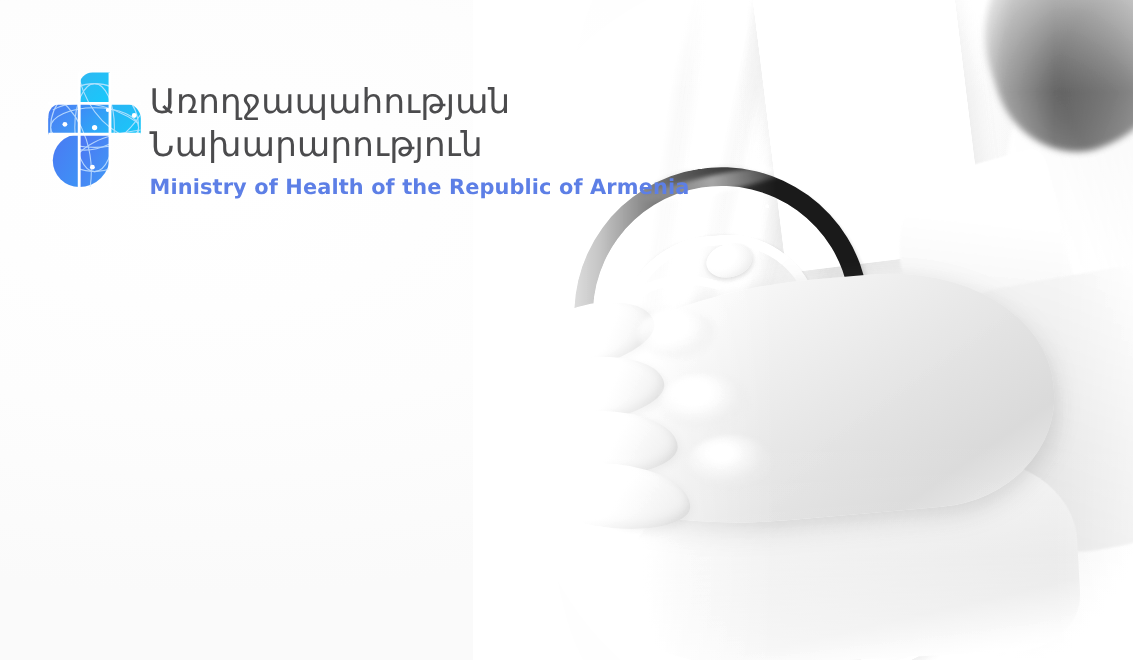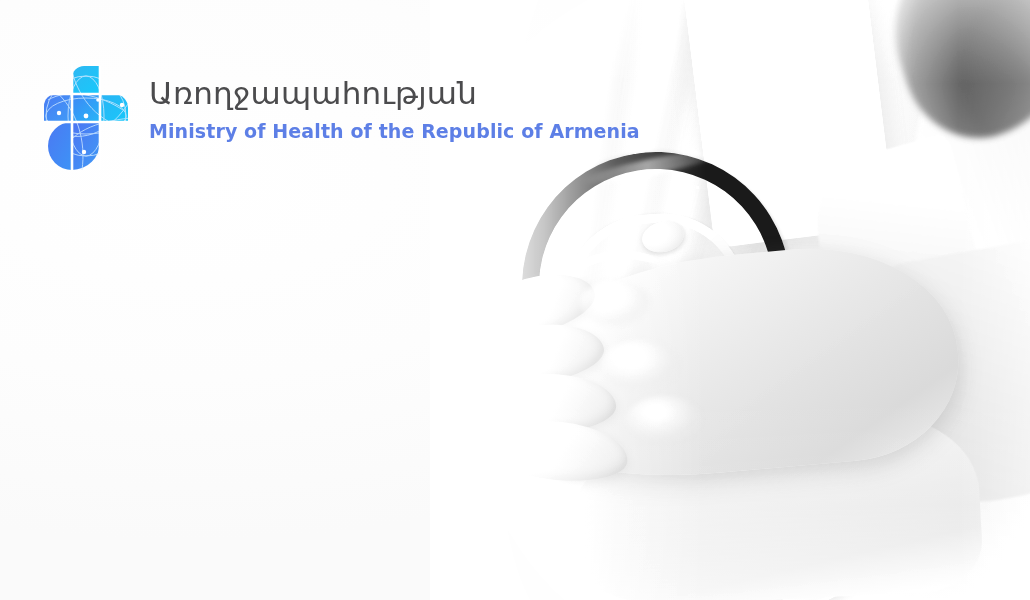--- a/index.html
+++ b/index.html
@@ -270,21 +270,21 @@
   .edge-fade {
     position:absolute; inset:0;
     background:linear-gradient(90deg, rgba(255,255,255,0) 88%, rgba(255,255,255,.35) 100%);
     pointer-events:none;
   }
 
   
   .brand {
     position:absolute;
     left:38px; top:60px;
-    display:flex; align-items:flex-start; gap:15px;
+    display:flex; align-items:flex-start; gap:2px;
     z-index:5;
   }
   .logo-mark { width:96px; height:116px; flex:none; display:block; }
 
   .wordmark { padding-top:14px; }
   .arm-line {
     color:#4b4b4d;
     font-family:"DejaVu Sans", sans-serif;
     font-size:31px;
     font-weight:400;
@@ -424,18 +424,19 @@
       <g stroke="#ffffff" stroke-width="2.6" fill="none">
         <path d="M34 6 V110"></path>
         <path d="M62 6 V110"></path>
         <path d="M6 34 H90"></path>
         <path d="M6 62 H90"></path>
       </g>
     </svg>
 
     <div class="wordmark">
       <div class="arm-line">Առողջապահության</div>
+      <div class="arm-line">Նախարարություն</div>
       <div class="eng-line">Ministry of Health of the Republic of Armenia</div>
     </div>
 
   </div>
 
 </div>
 
 </body></html>

